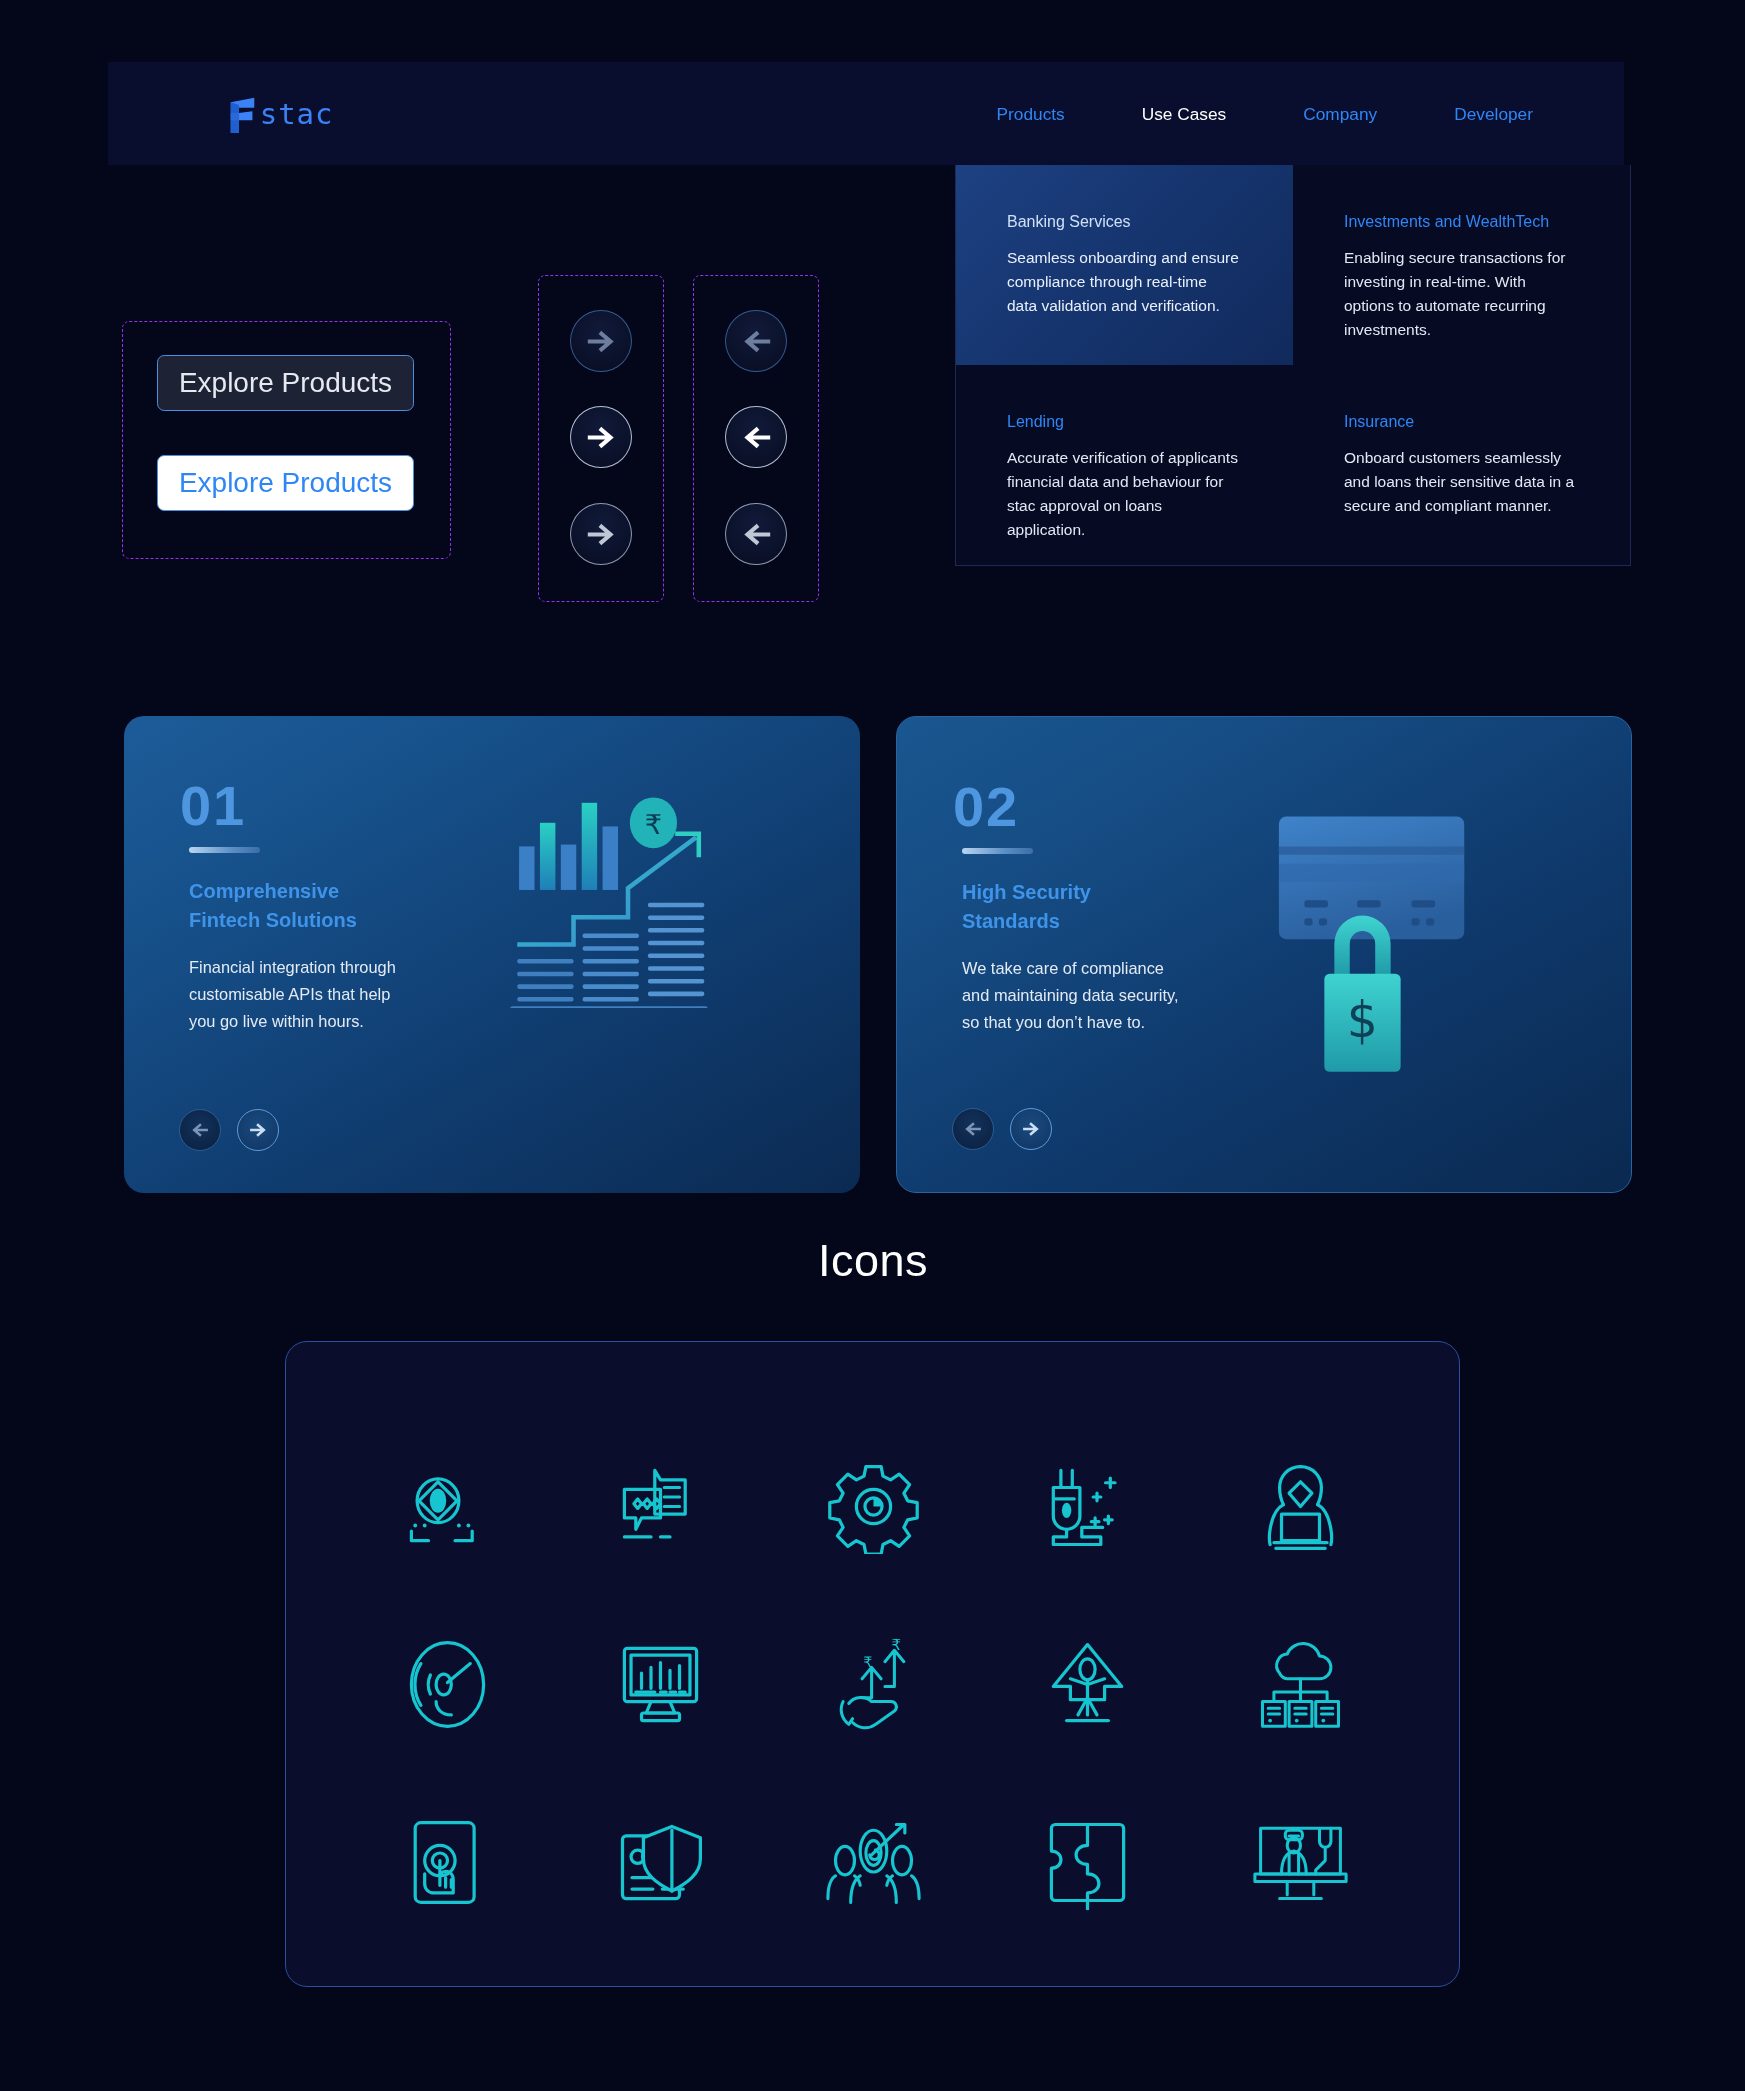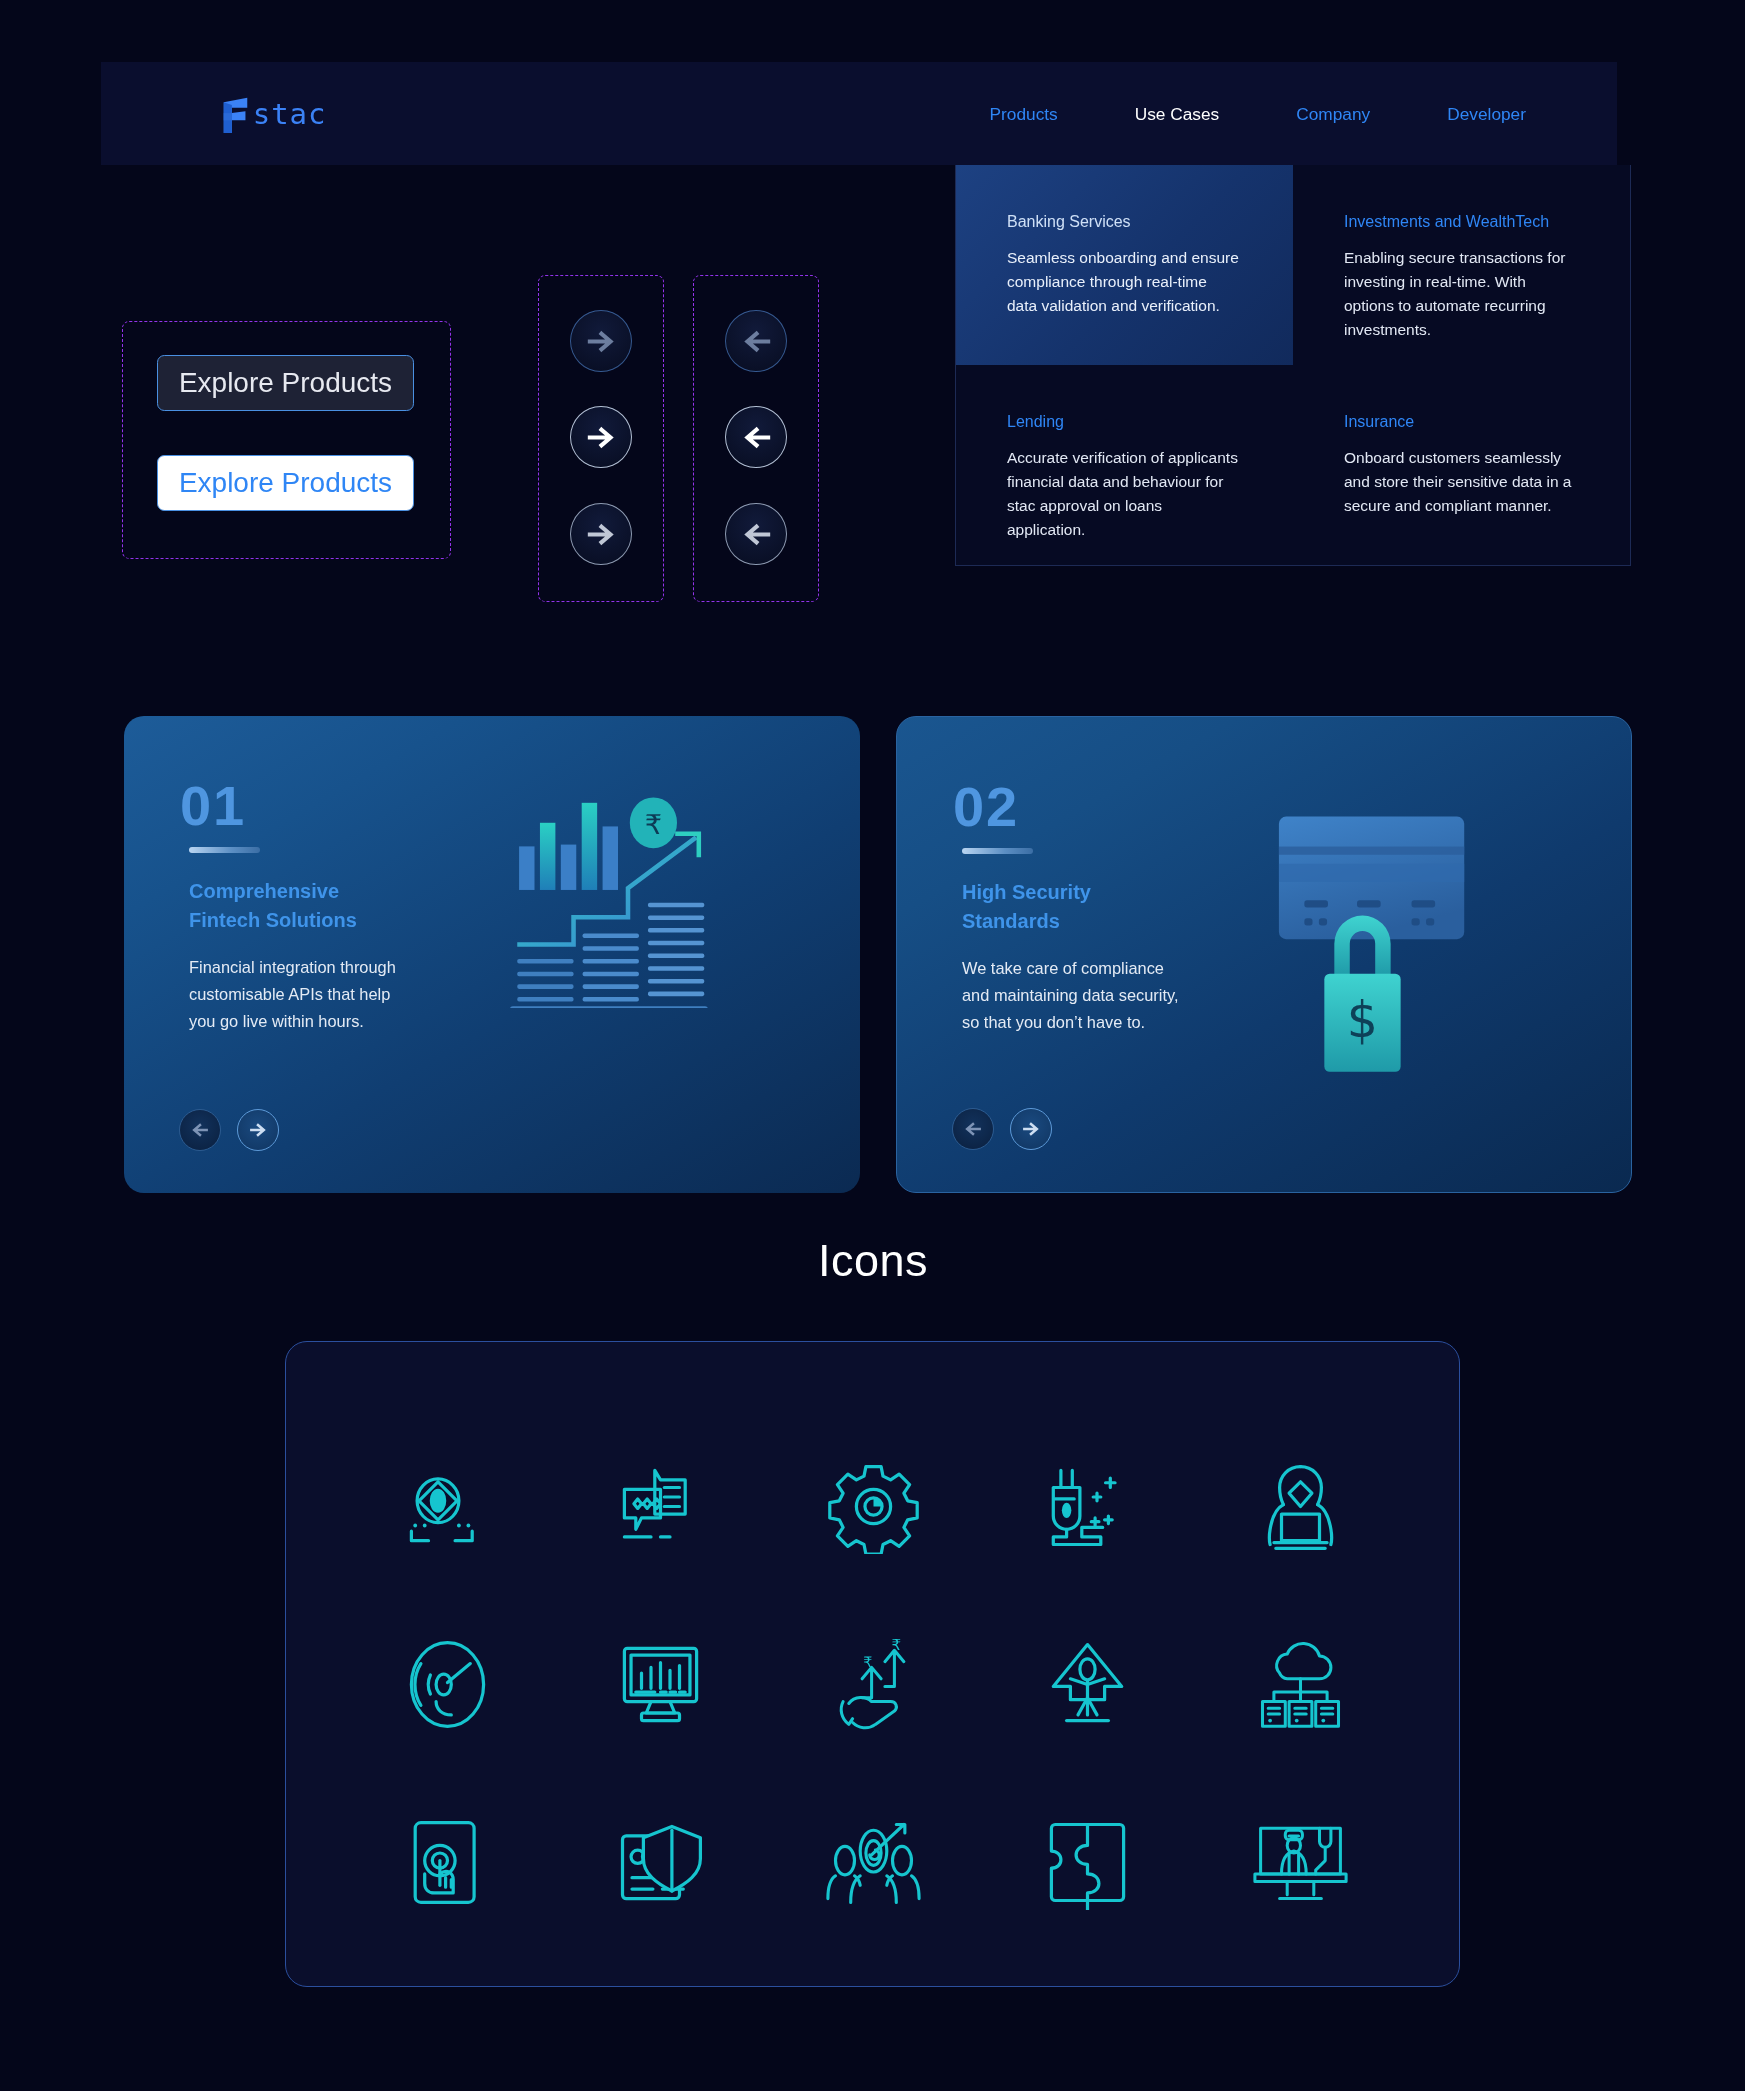--- a/index.html
+++ b/index.html
@@ -8,21 +8,21 @@
     height: 2091px;
     background: #04061a;
     font-family: "Liberation Sans", sans-serif;
     overflow: hidden;
   }
   .page { position: relative; width: 1746px; height: 2091px; }
 
   
   .header {
     position: absolute;
-    left: 101px; top: 62px;
+    left: 108px; top: 62px;
     width: 1516px; height: 103px;
     background: #0a0e2e;
   }
   .logo {
     position: absolute;
     left: 119px; top: 50%;
     transform: translateY(-50%);
     display: flex; align-items: center;
   }
   .logo-mark { width: 31px; height: 38px; display: block; }
@@ -267,21 +267,21 @@
     <div class="dd-cell">
       <div class="dd-title">Investments and WealthTech</div>
       <div class="dd-desc">Enabling secure transactions for investing in real-time. With options to automate recurring investments.</div>
     </div>
     <div class="dd-cell">
       <div class="dd-title">Lending</div>
       <div class="dd-desc">Accurate verification of applicants financial data and behaviour for stac approval on loans application.</div>
     </div>
     <div class="dd-cell">
       <div class="dd-title">Insurance</div>
-      <div class="dd-desc">Onboard customers seamlessly and store their sensitive data in a secure and compliant manner.</div>
+      <div class="dd-desc">Onboard customers seamlessly and loans their sensitive data in a secure and compliant manner.</div>
     </div>
   </div>
 
   <div class="spec-dash-box btn-box"></div>
   <div class="btn btn-dark">Explore Products</div>
   <div class="btn btn-light">Explore Products</div>
 
   <div class="spec-dash-box arrow-box-r"></div>
   <div class="spec-dash-box arrow-box-l"></div>
 

